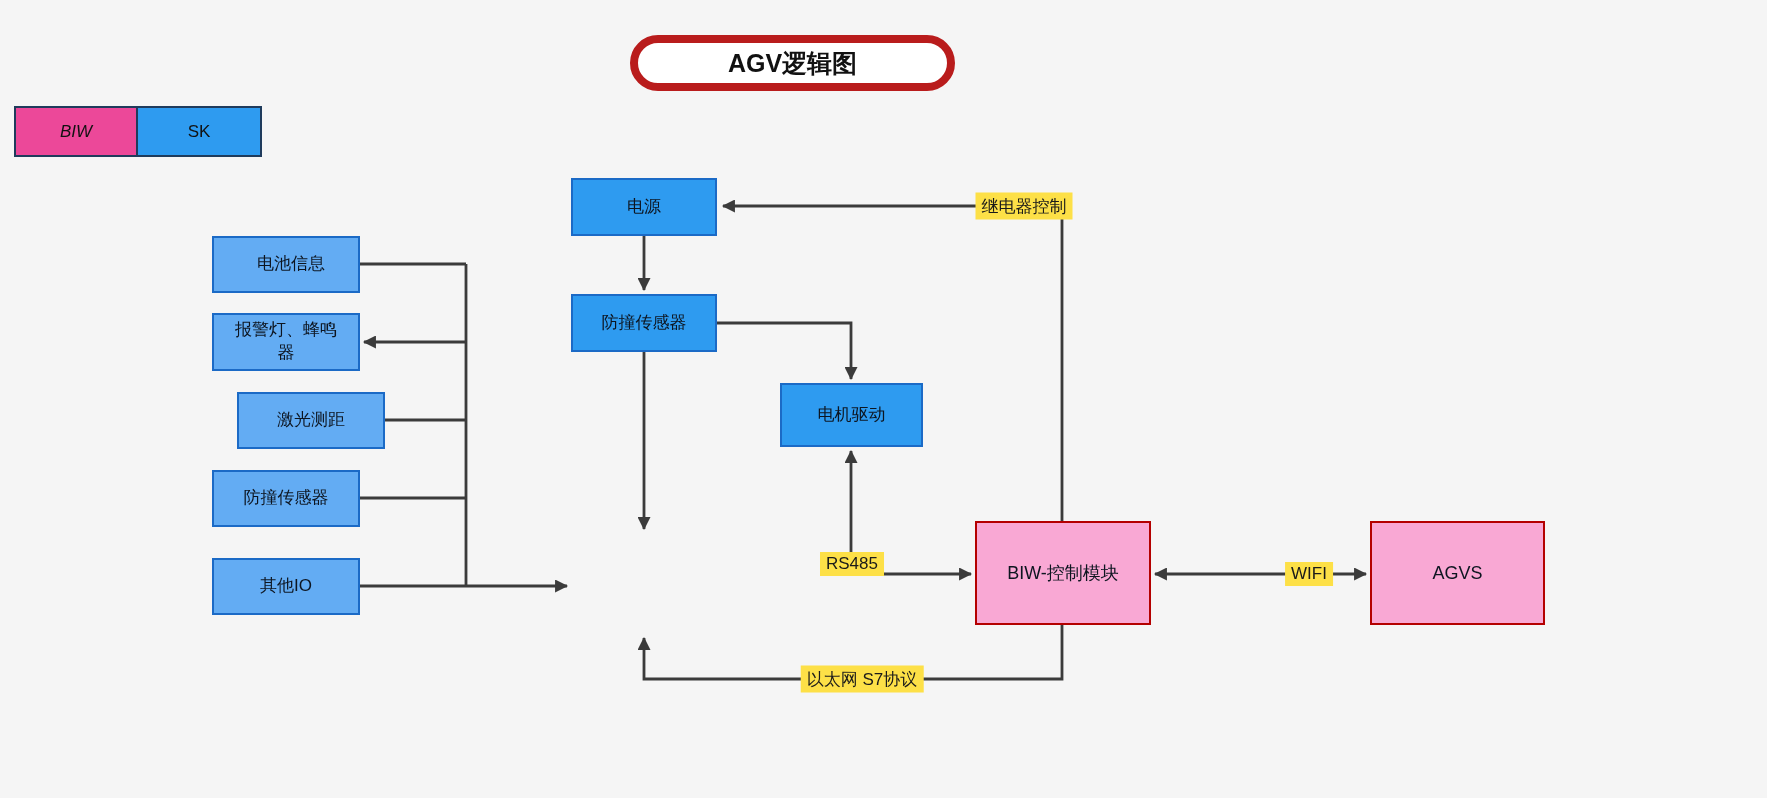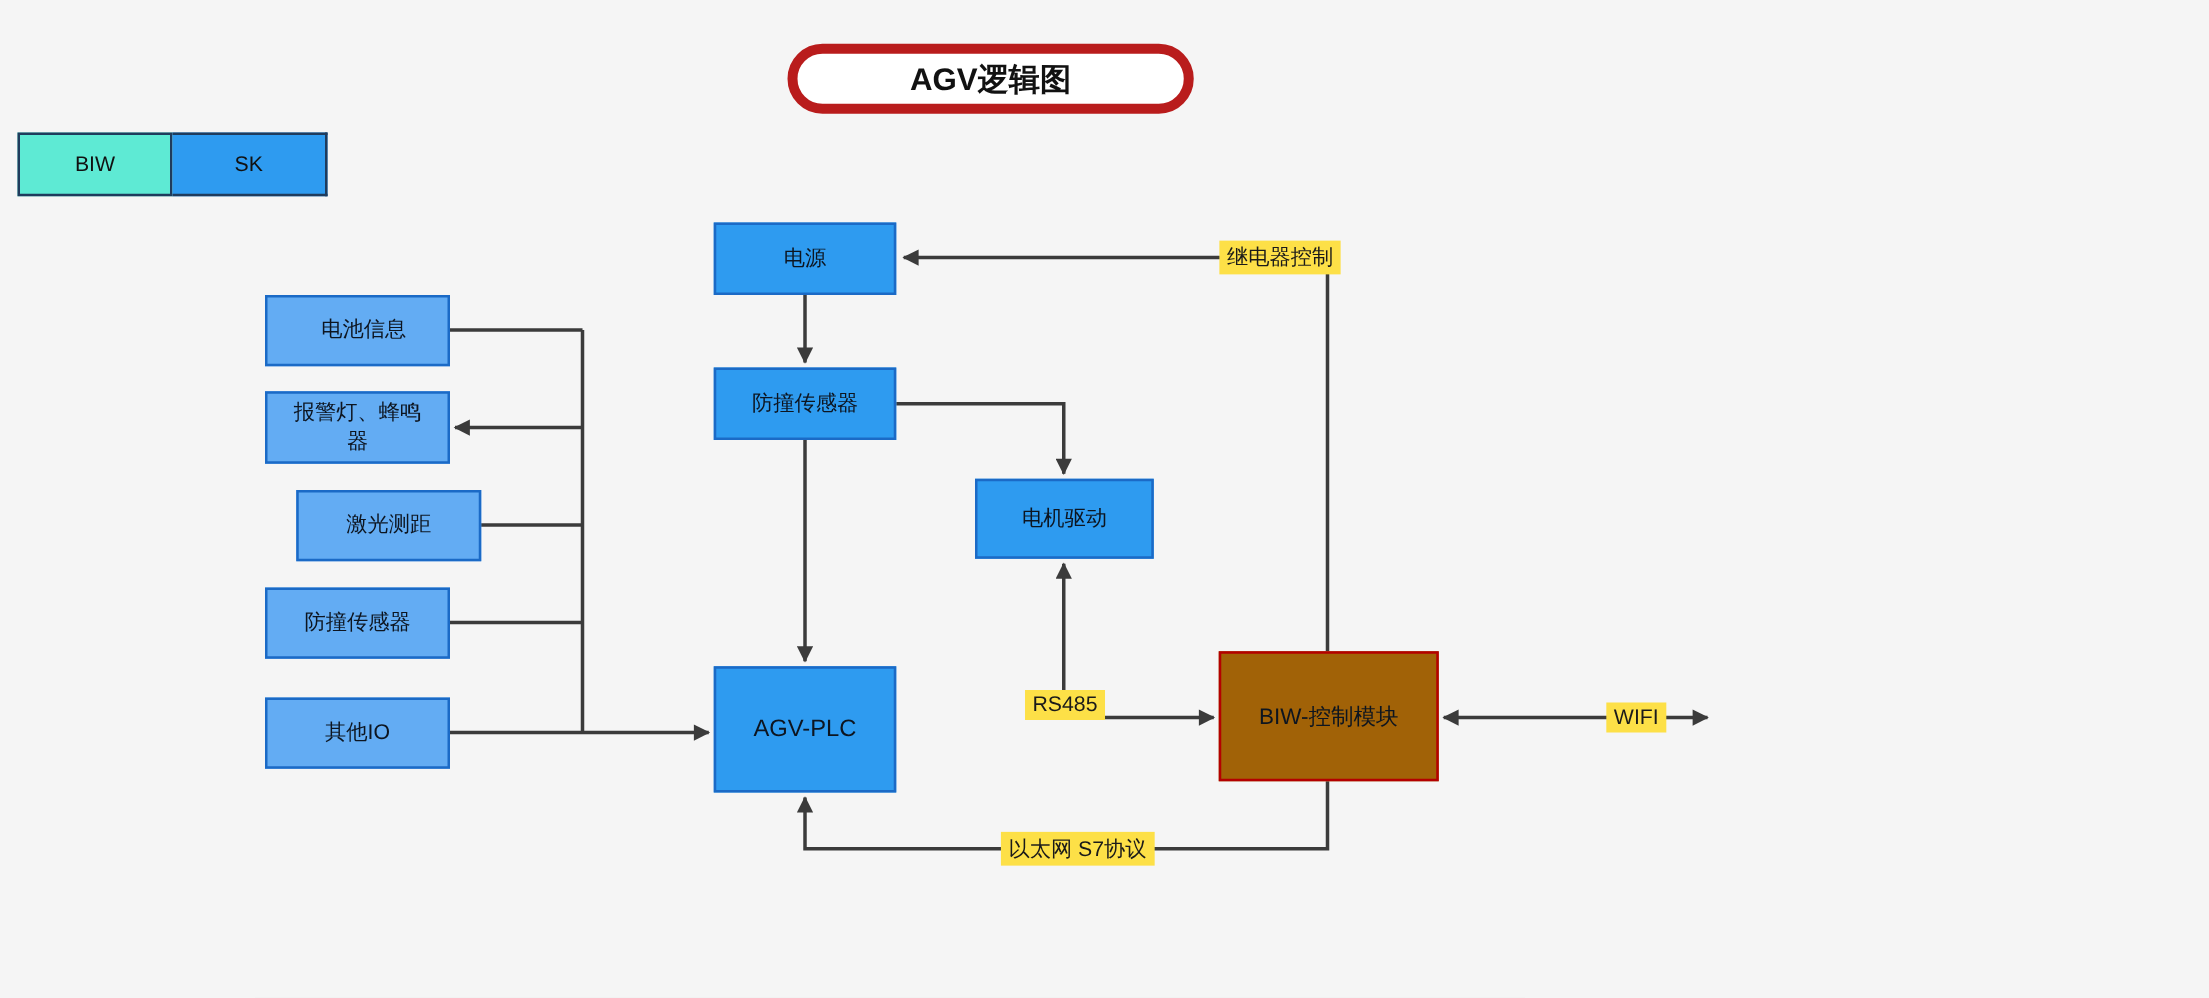--- a/index.html
+++ b/index.html
@@ -40,33 +40,33 @@
     left: 14px; top: 106px;
     display: flex;
   }
   .legend-cell {
     width: 124px; height: 51px;
     display: flex; align-items: center; justify-content: center;
     font-size: 17px; color: #111;
     border: 2px solid #1f3b5c;
     box-sizing: border-box;
   }
-  .legend-cell.red-cell { background: #5eead4; }
+  .legend-cell.red-cell { background: #ec4899; font-style: italic; }
   .legend-cell.blue-cell { background: #2e9bf0; border-left: none; }
   .node {
     position: absolute;
     display: flex; align-items: center; justify-content: center;
     text-align: center;
     font-size: 17px; color: #0d1520;
     box-sizing: border-box;
     line-height: 1.35;
   }
   .node.blue   { background: #2e9bf0; border: 2px solid #1b6ac6; }
   .node.lightblue { background: #63acf3; border: 2px solid #1b6ac6; padding: 0 14px; }
-  .node.red    { background: #a16207; border: 2px solid #b40000; font-size: 18px; }
+  .node.red    { background: #f9a8d4; border: 2px solid #b40000; font-size: 18px; }
   .node.big    { font-size: 19px; }
   .edge-label {
     position: absolute;
     transform: translate(-50%, -50%);
     background: #fde047;
     padding: 2px 6px;
     font-size: 17px;
     color: #1a1a1a;
     white-space: nowrap;
     z-index: 3;
@@ -119,23 +119,20 @@
   </div>
 
   <div class="node blue" style="left:571px; top:294px; width:146px; height:58px;">
     <span>防撞传感器</span>
   </div>
 
   <div class="node blue" style="left:780px; top:383px; width:143px; height:64px;">
     <span>电机驱动</span>
   </div>
 
-  <div class="node blue big" style="left:571px; top:533px; width:146px; height:101px;">
-    <span>AGV-PLC</span>
-  </div>
 
   <div class="node lightblue" style="left:212px; top:236px; width:148px; height:57px;padding-left:24px;">
     <span>电池信息</span>
   </div>
 
   <div class="node lightblue" style="left:212px; top:313px; width:148px; height:58px;">
     <span>报警灯、蜂鸣器</span>
   </div>
 
   <div class="node lightblue" style="left:212px; top:392px; width:148px; height:57px;margin-left:25px;">
@@ -147,20 +144,23 @@
   </div>
 
   <div class="node lightblue" style="left:212px; top:558px; width:148px; height:57px;">
     <span>其他IO</span>
   </div>
 
   <div class="node red" style="left:975px; top:521px; width:176px; height:104px;">
     <span>BIW-控制模块</span>
   </div>
 
+  <div class="node red" style="left:1370px; top:521px; width:175px; height:104px;">
+    <span>AGVS</span>
+  </div>
 
   <div class="edge-label" style="left:1024px; top:206px;">继电器控制</div>
 
   <div class="edge-label" style="left:852px; top:564px;">RS485</div>
 
   <div class="edge-label" style="left:1261px; top:574px;margin-left:48px;">WIFI</div>
 
   <div class="edge-label" style="left:862px; top:679px;">以太网 S7协议</div>
 
 </div>

